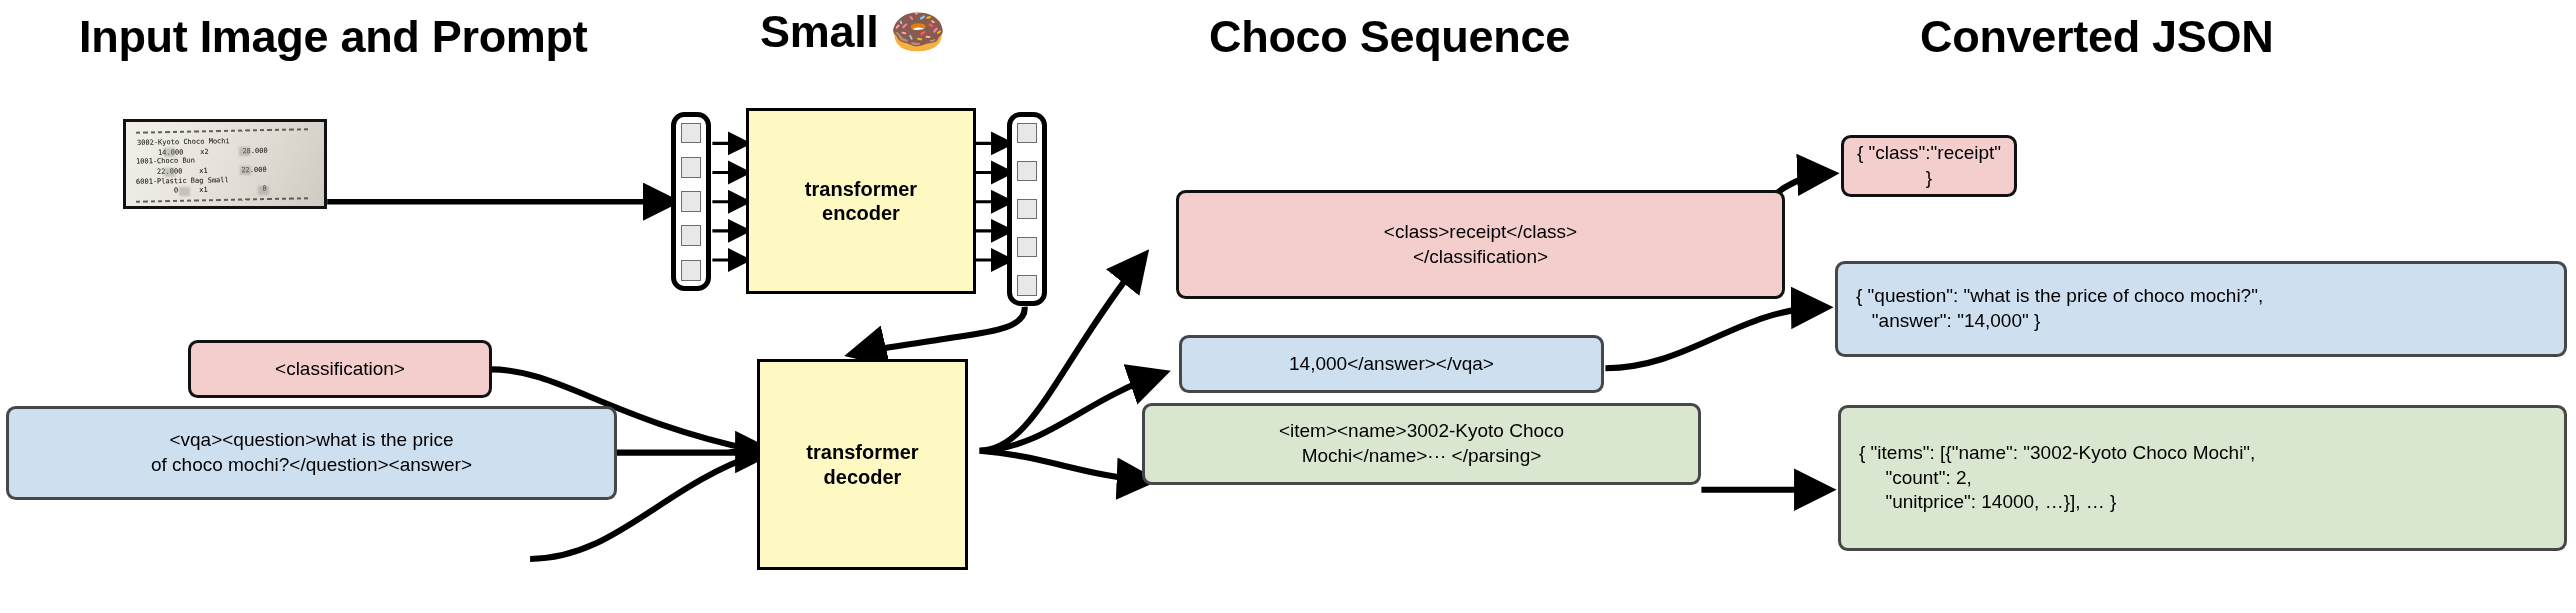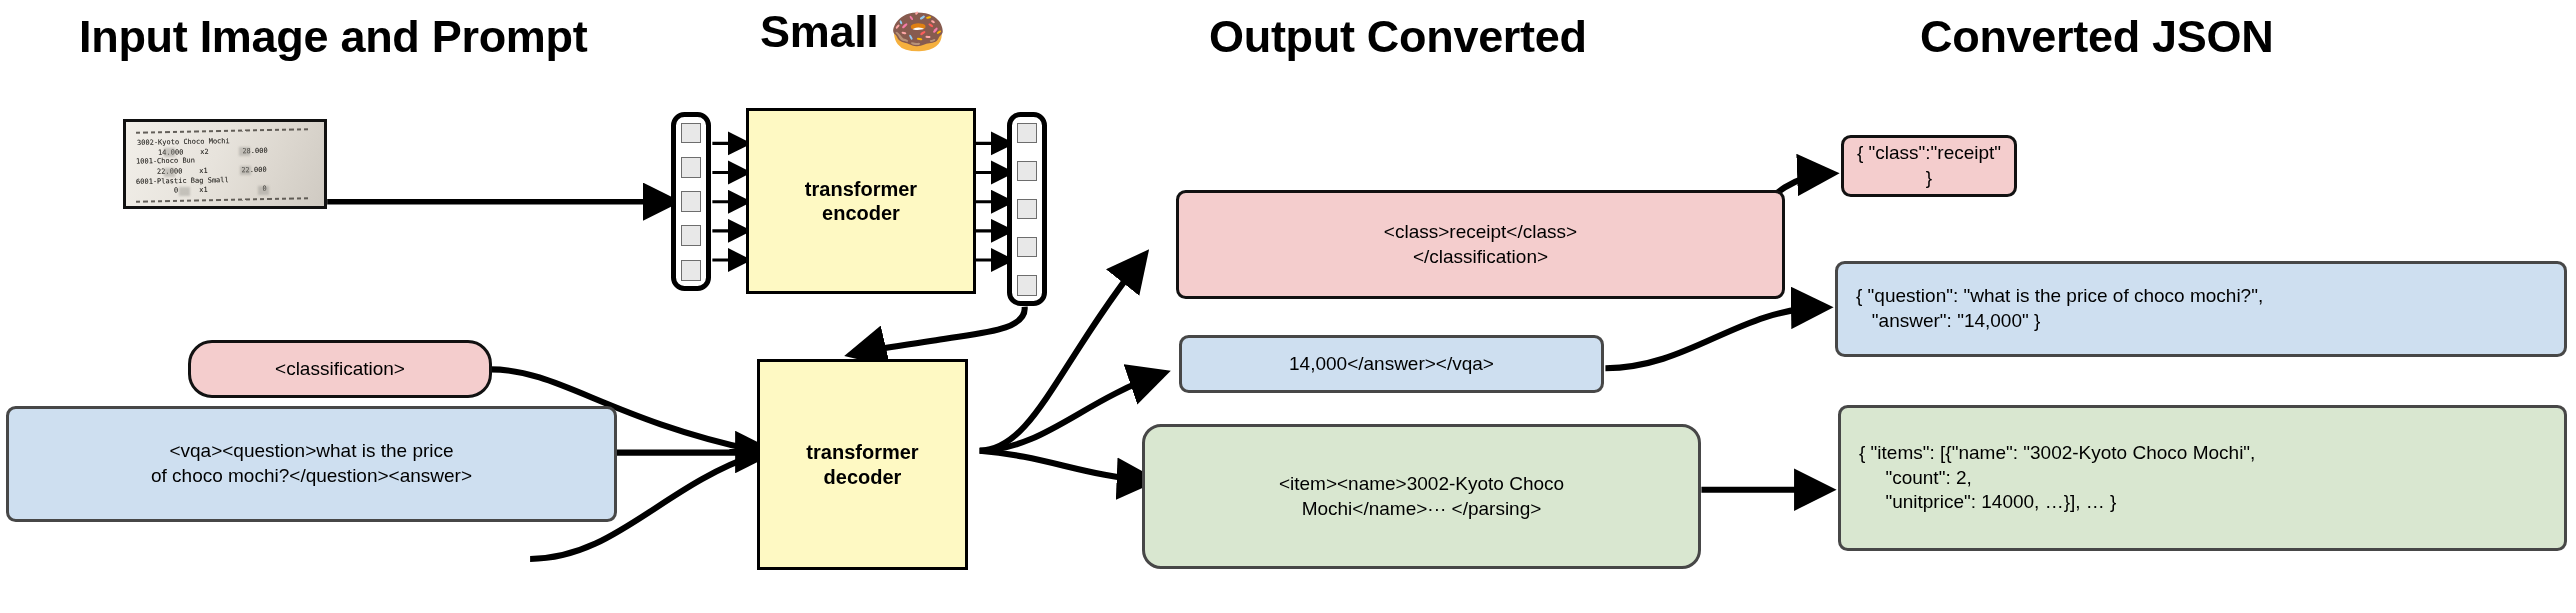--- a/index.html
+++ b/index.html
@@ -148,21 +148,21 @@
     <path d="M1612,742 C1720,738 1780,660 1910,616" stroke="#000" stroke-width="10" fill="none" marker-end="url(#ah)"></path>
     <path d="M1612,742 C1720,750 1790,786 1890,790" stroke="#000" stroke-width="10" fill="none" marker-end="url(#ah)"></path>
 
     <path d="M2806,400 C2880,400 2900,290 3010,286" stroke="#000" stroke-width="10" fill="none" marker-end="url(#ah)"></path>
     <path d="M2642,606 C2780,606 2860,508 3000,506" stroke="#000" stroke-width="10" fill="none" marker-end="url(#ah)"></path>
     <path d="M2800,806 C2870,806 2900,806 3005,806" stroke="#000" stroke-width="10" fill="none" marker-end="url(#ah)"></path>
   </svg>
 
   <div class="col-title" style="left:79px; top:11px;">Input Image and Prompt</div>
   <div class="col-title" style="left:760px; top:4.9px;">Small 🍩</div>
-  <div class="col-title" style="left:1209px; top:11px;">Output Converted</div>
+  <div class="col-title" style="left:1209px; top:11px;">Choco Sequence</div>
   <div class="col-title" style="left:1920px; top:11px;">Converted JSON</div>
 
   <div id="receipt-frame" style="left:123px; top:119px; width:204px; height:90px;">
     <div id="receipt-inner">
       <div class="rc-dash" style="top:8px;"></div>
       <div class="rc-line" style="left:11px; top:16px;">3002-Kyoto Choco Mochi</div>
       <div class="rc-line" style="left:11px; top:25.5px;">     14.000    x2        28.000</div>
       <div class="rc-line" style="left:10.3px; top:35px;">1001-Choco Bun</div>
       <div class="rc-line" style="left:10.3px; top:45px;">     22.000    x1        22.000</div>
       <div class="rc-line" style="left:9.7px; top:55px;">6001-Plastic Bag Small</div>
@@ -192,32 +192,32 @@
     <div class="token-cell"></div>
     <div class="token-cell"></div>
   </div>
 
   <div class="plain-box" style="left:746px; top:108px; width:230px; height:186px; white-space:pre-line;">transformer
 encoder</div>
 
   <div class="plain-box" style="left:757px; top:359px; width:211px; height:211px; white-space:pre-line;">transformer
 decoder</div>
 
-  <div class="rbox pink center" style="left:188px; top:340px; width:304px; height:58px;border-radius:24px;">&lt;classification&gt;</div>
-
-  <div class="rbox blue center" style="left:6px; top:406px; width:611px; height:116px;text-align:center;">&lt;vqa&gt;&lt;question&gt;what is the price
+  <div class="rbox pink center" style="left:188px; top:340px; width:304px; height:58px;">&lt;classification&gt;</div>
+
+  <div class="rbox blue center" style="left:6px; top:406px; width:611px; height:94px;text-align:center;">&lt;vqa&gt;&lt;question&gt;what is the price
 of choco mochi?&lt;/question&gt;&lt;answer&gt;</div>
 
 
   <div class="rbox pink center" style="left:1176px; top:190px; width:609px; height:109px;">&lt;class&gt;receipt&lt;/class&gt;
 &lt;/classification&gt;</div>
 
   <div class="rbox blue center" style="left:1179px; top:335px; width:425px; height:58px;">14,000&lt;/answer&gt;&lt;/vqa&gt;</div>
 
-  <div class="rbox green center" style="left:1142px; top:424px; width:559px; height:145px;border-radius:19px;">&lt;item&gt;&lt;name&gt;3002-Kyoto Choco
+  <div class="rbox green center" style="left:1142px; top:403px; width:559px; height:82px;">&lt;item&gt;&lt;name&gt;3002-Kyoto Choco
 Mochi&lt;/name&gt;··· &lt;/parsing&gt;</div>
 
   <div class="rbox pink center" style="left:1841px; top:135px; width:176px; height:62px;">{ "class":"receipt" }</div>
 
   <div class="rbox blue left" style="left:1835px; top:261px; width:732px; height:96px; padding-left:18px;">{ "question": "what is the price of choco mochi?",
    "answer": "14,000" }</div>
 
   <div class="rbox green left" style="left:1838px; top:405px; width:729px; height:146px; padding-left:18px;">{ "items": [{"name": "3002-Kyoto Choco Mochi",
      "count": 2,
      "unitprice": 14000, …}], … }</div>

